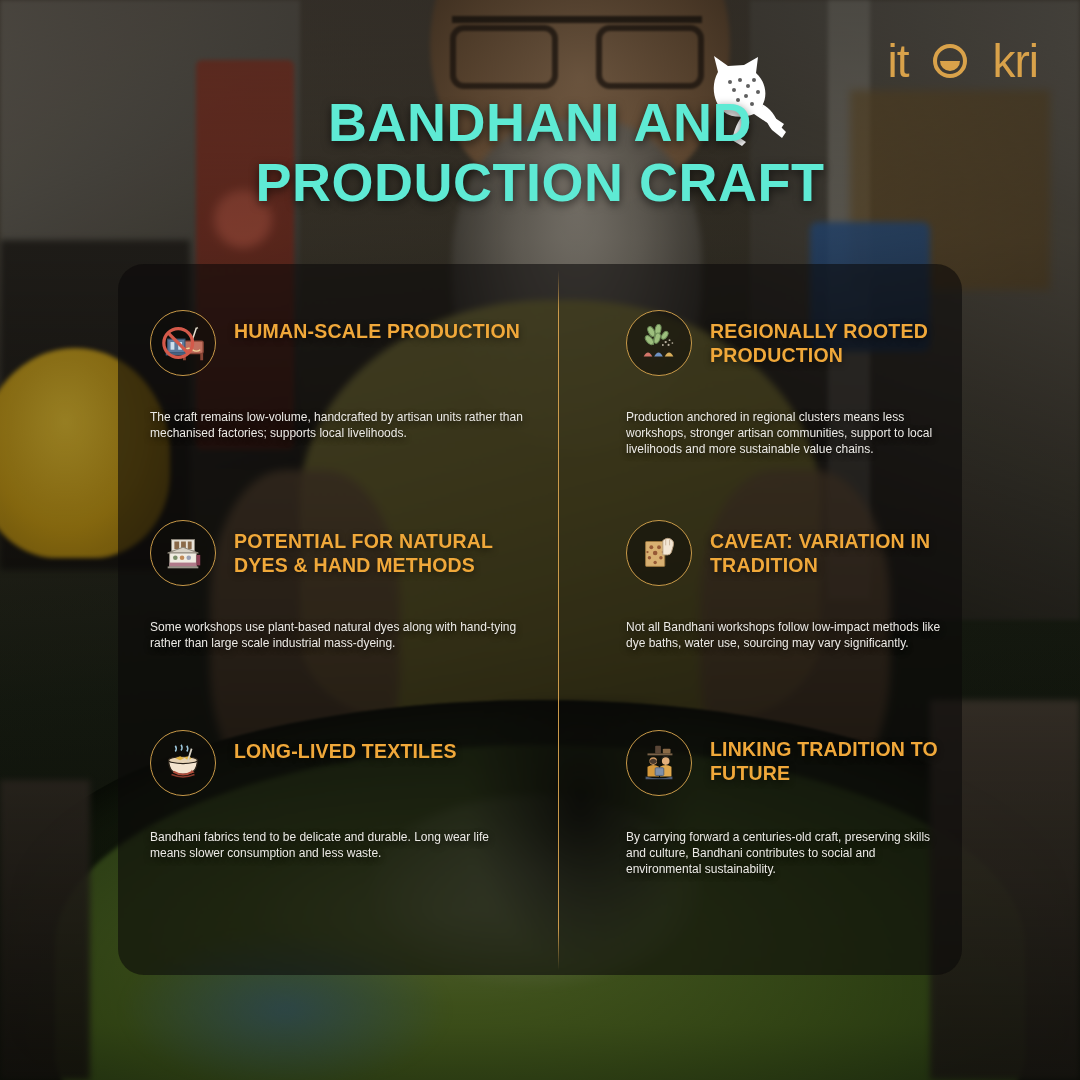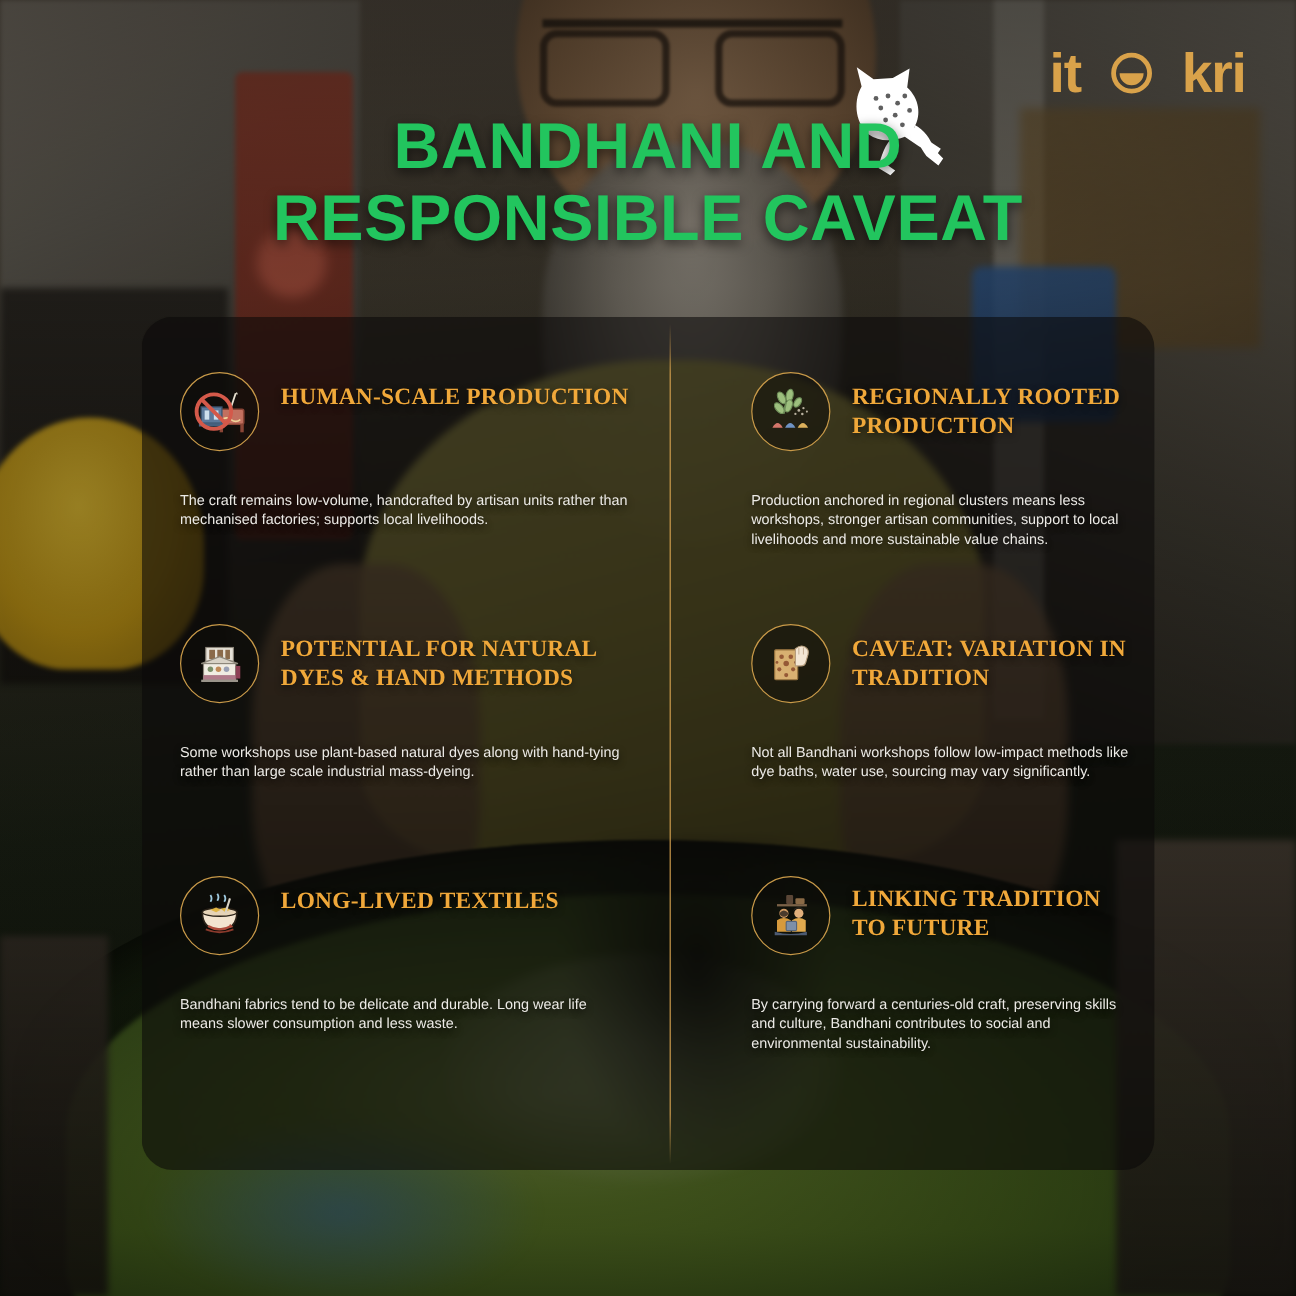--- a/index.html
+++ b/index.html
@@ -147,40 +147,40 @@
     position:absolute; inset:0;
     background:
       linear-gradient(180deg, rgba(8,7,5,.55) 0%, rgba(8,7,5,.35) 22%, rgba(6,6,4,.30) 60%, rgba(4,5,3,.45) 100%);
   }
 
   
   #header { position:absolute; left:0; top:0; width:1080px; height:264px; }
 
   .brand-logo {
     position:absolute; right:42px; top:38px;
-    font-size:46px; font-weight:700; letter-spacing:-1px;
+    font-size:46px; font-weight:400; letter-spacing:-1px;
     color:#d9a24a; line-height:1;
     display:flex; align-items:center;gap:24px;
   }
   .brand-logo .lg-i{ position:relative; }
   .brand-logo .lg-o{
     display:inline-block; width:34px; height:34px; border-radius:50%;
     border:4px solid #d9a24a; position:relative; margin:0 1px;
     vertical-align:-4px;
   }
   .brand-logo .lg-o::after{
     content:""; position:absolute; left:3px; bottom:3px; width:20px; height:10px;
     border-radius:0 0 12px 12px; background:#d9a24a;
   }
 
   .title-block {
     position:absolute; left:0; top:92px; width:1080px; text-align:center;
   }
   .title-line {
-    color:#22c55e;
+    color:#5eead4;
     font-size:54px; font-weight:800; letter-spacing:.5px;
     line-height:1.12; text-shadow:0 3px 10px rgba(0,0,0,.6);
   }
 
   .cat-mark {
     position:absolute; left:688px; top:52px; width:112px; height:96px;
   }
 
   
   #panel {
@@ -197,21 +197,21 @@
   .grid {
     position:absolute; inset:0;
     display:grid;
     grid-template-columns:440px 404px;
     grid-template-rows:210px 210px 230px;
     padding:28px 0 0 0;
   }
   .card { position:relative; padding:16px 30px 0 32px; }
   .card.right { padding-left:28px; padding-right:20px;margin-left:40px; }
 
-  .card-head { display:flex; align-items:flex-start; gap:18px;font-family:Liberation Serif, serif; }
+  .card-head { display:flex; align-items:flex-start; gap:18px; }
 
   .icon-badge {
     width:66px; height:66px; flex:0 0 66px;
     border-radius:50%;
     border:1.6px solid #c99a49;
     background:rgba(14,12,10,.55);
     display:flex; align-items:center; justify-content:center;
     overflow:hidden;
     margin-top:2px;
   }
@@ -283,21 +283,21 @@
         <circle cx="66" cy="28" r="2"></circle>
         <circle cx="50" cy="48" r="2"></circle>
       <circle cx="64" cy="52" r="2"></circle>
         <circle cx="42" cy="30" r="2"></circle>
         <circle cx="70" cy="40" r="2"></circle>
     </g>
   </svg>
 
   <div class="title-block">
     <div class="title-line">BANDHANI AND</div>
-    <div class="title-line">RESPONSIBLE CAVEAT</div>
+    <div class="title-line">PRODUCTION CRAFT</div>
   </div>
 </div>
 
 <div id="panel">
   <div class="panel-divider"></div>
 
   <div class="grid">
 
     <div class="card left">
       <div class="card-head">

